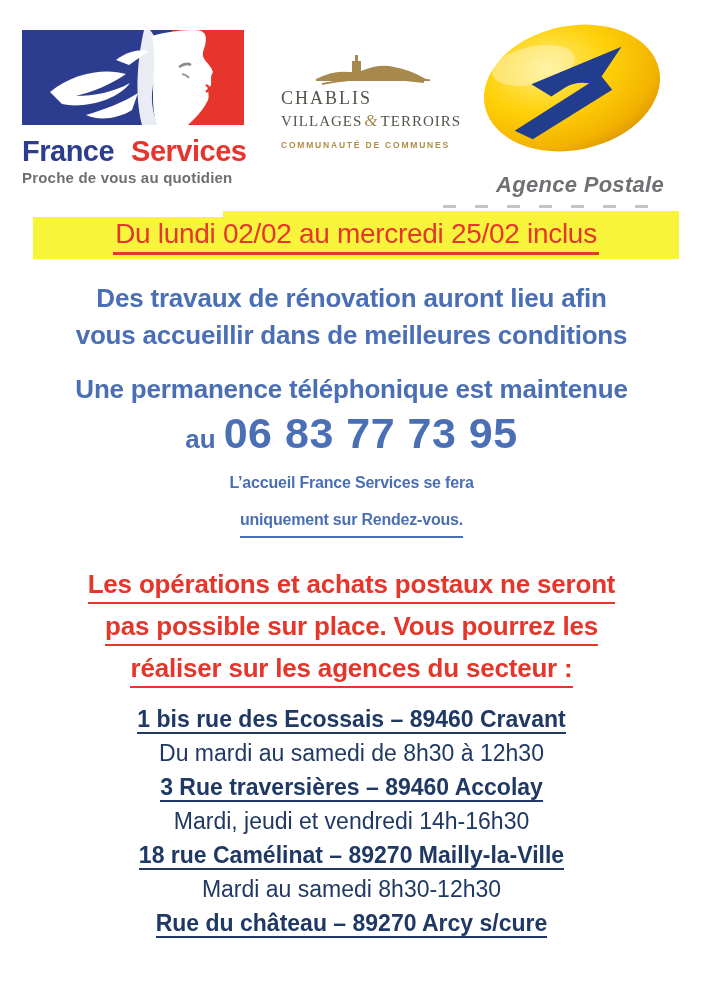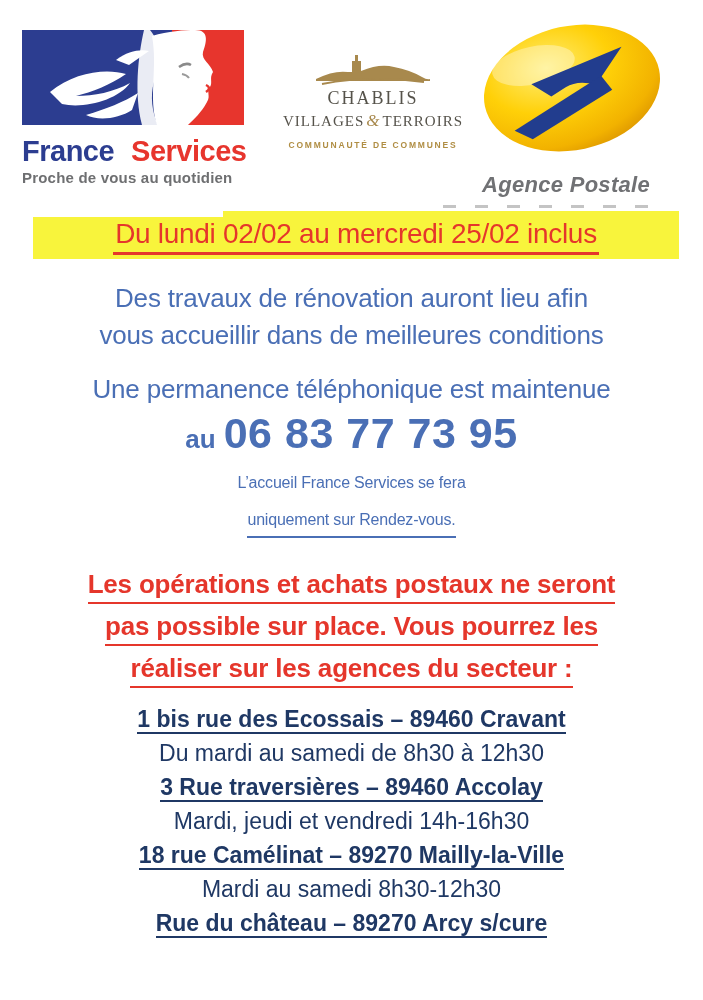--- a/index.html
+++ b/index.html
@@ -19,42 +19,42 @@
        font-family:"Liberation Sans",sans-serif;}
   .abs{position:absolute;}
 
   
   .fs-logo{left:22px;top:30px;width:232px;}
   .fs-name{margin-top:7px;font-size:29px;font-weight:bold;letter-spacing:-0.5px;line-height:30px;}
   .fs-name .b{color:var(--fr-blue);}
   .fs-name .r{color:var(--fr-red);margin-left:17px;}
   .fs-tagline{margin-top:3px;font-size:15px;color:var(--gray);font-weight:bold;letter-spacing:0.2px;}
 
-  .chablis{left:281px;top:48px;width:184px;text-align:center;color:#56534b;}
+  .chablis{left:281px;top:48px;width:184px;color:#56534b;}
   .ch-line1{font-family:"Liberation Serif",serif;font-size:18px;letter-spacing:2px;margin-top:2px;}
   .ch-line2{font-family:"Liberation Serif",serif;font-size:15px;letter-spacing:1px;margin-top:2px;}
   .ch-line2 .amp{color:var(--gold);font-style:italic;font-size:17px;padding:0 2px;}
   .ch-sub{font-size:8.5px;font-weight:bold;color:#b08e44;letter-spacing:1.8px;margin-top:9px;}
 
   .laposte{left:477px;top:14px;width:190px;height:148px;}
-  .ap-label{left:444px;top:172px;width:244px;text-align:center;
+  .ap-label{left:458px;top:172px;width:244px;text-align:center;
             font-size:22px;font-weight:bold;font-style:italic;color:#707174;letter-spacing:0.3px;}
   .ap-cropped{left:443px;top:205px;width:216px;height:3px;
               background:repeating-linear-gradient(90deg,#c4c4c4 0 13px,transparent 13px 32px);}
 
   
   .banner-strip{left:223px;top:211px;width:456px;height:12px;background:var(--yellow);}
   .banner{left:33px;top:217px;width:646px;height:42px;background:var(--yellow);
           text-align:center;line-height:42px;}
   .banner-text{font-size:28px;font-weight:normal;color:var(--red);letter-spacing:-0.3px;
                display:inline-block;line-height:34px;border-bottom:3px solid var(--red);padding:0 2px 1px;}
 
   
   .center{width:703px;left:0;text-align:center;}
-  .blue{color:var(--blue);font-weight:normal;}
+  .blue{color:var(--blue);font-weight:bold;}
   .intro{top:280px;font-size:26px;line-height:37px;letter-spacing:-0.2px;}
   .phone-line{top:374px;font-size:26px;letter-spacing:-0.2px;}
   .phone-number{top:407px;line-height:52px;}
   .phone-number .au{font-size:26px;font-weight:bold;color:var(--blue);margin-right:8px;}
   .phone-number .num{font-size:43px;font-weight:bold;color:var(--blue);letter-spacing:0.5px;}
   .accueil{top:464px;font-size:16px;line-height:37px;letter-spacing:-0.2px;}
   .u-blue{display:inline-block;line-height:30px;border-bottom:2.5px solid currentColor;padding-bottom:1px;}
 
   
   .red-notice{top:563px;color:var(--red);font-weight:bold;font-size:26px;line-height:42px;letter-spacing:-0.2px;}

